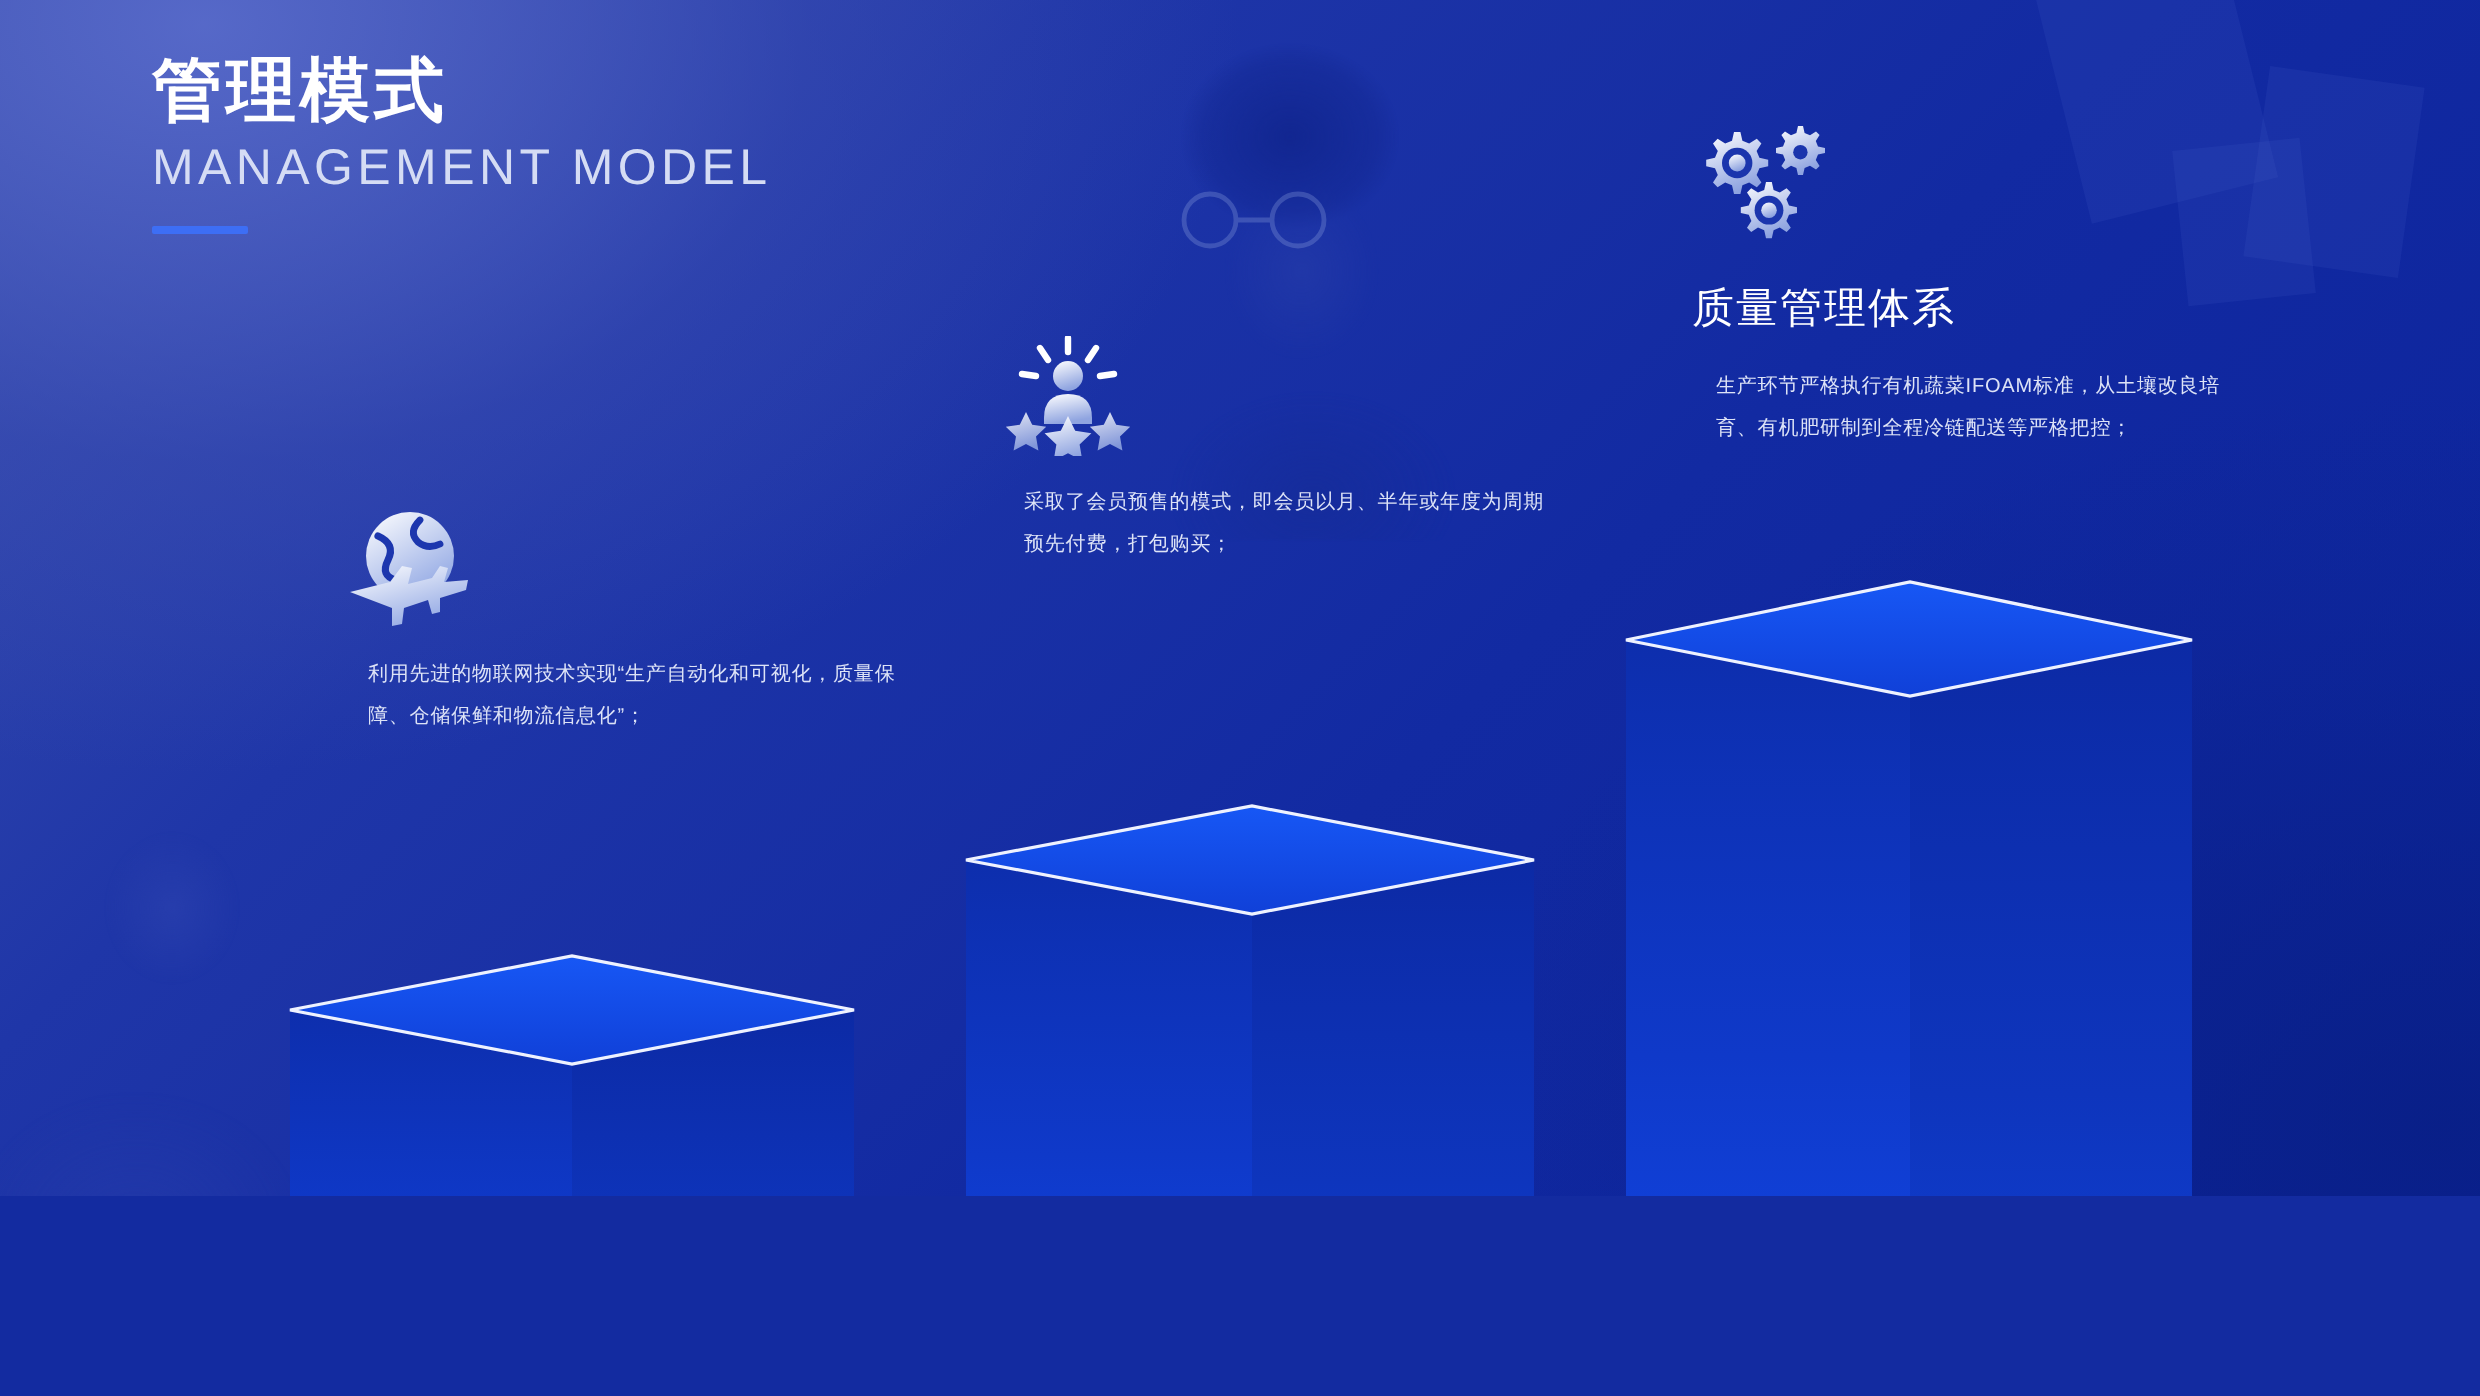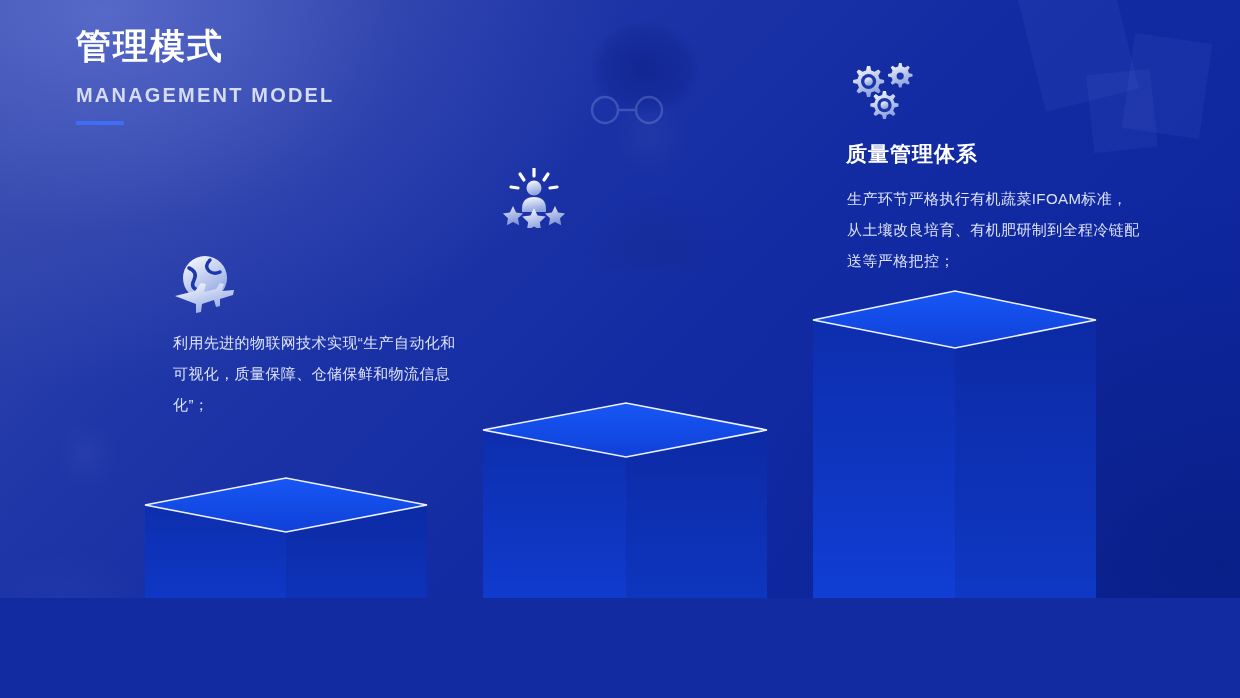--- a/index.html
+++ b/index.html
@@ -34,28 +34,28 @@
     background:
       radial-gradient(ellipse 46px 52px at 42% 18%, rgba(44,66,175,.6) 0%, rgba(44,66,175,0) 72%),
       radial-gradient(ellipse 110px 92px at 36% 72%, rgba(40,62,172,.5) 0%, rgba(40,62,172,0) 76%);
     filter:blur(1px);
   }
   .ghost-rect{position:absolute;background:rgba(70,96,200,.16);pointer-events:none;}
 
   
   .header{position:absolute;left:76px;top:24px;}
   .title-cn{font-size:35px;font-weight:bold;color:#ffffff;letter-spacing:2px;line-height:1.25;}
-  .title-en{margin-top:16px;font-size:20px;color:#d5dcf4;letter-spacing:2.2px;font-weight:700;}
+  .title-en{margin-top:2px;font-size:25px;color:#d5dcf4;letter-spacing:2.2px;font-weight:400;}
   .accent-bar{margin-top:14px;width:48px;height:4px;background:#3d6ef5;border-radius:1px;}
 
   
   .col{position:absolute;}
   .col .icon{display:block;margin-bottom:14px;}
-  .col h3{margin:0 0 16px 0;font-size:21px;font-weight:bold;color:#ffffff;letter-spacing:1px;}
-  .col p{margin:1px;font-size:15px;line-height:2.05;color:#dde3f7;letter-spacing:.4px;}
+  .col h3{margin:0 0 16px 0;font-size:21px;font-weight:normal;color:#ffffff;letter-spacing:1px;}
+  .col p{margin:12px;font-size:10px;line-height:2.05;color:#dde3f7;letter-spacing:.4px;}
   .col-1{left:172px;top:252px;width:292px;}
   .col-2{left:500px;top:168px;width:288px;}
   .col-3{left:846px;top:62px;width:296px;}
 
   
   .boxes{position:absolute;left:0;top:0;width:1240px;height:698px;pointer-events:none;}
 </style>
 </head>
 <body>
 
@@ -178,20 +178,21 @@
         <line x1="48" y1="6" x2="44" y2="12"></line>
         <line x1="11" y1="19" x2="18" y2="20"></line>
         <line x1="57" y1="19" x2="50" y2="20"></line>
       </g>
       <circle cx="34" cy="20" r="7.5" fill="url(#gIcon2)"></circle>
       <path d="M34 29 q-12 0 -12 12 l0 3 l24 0 l0 -3 q0 -12 -12 -12 z" fill="url(#gIcon2)"></path>
       <path d="M13 38 l3.1 6.4 l7 1 l-5.1 4.9 l1.2 7 l-6.2 -3.3 l-6.2 3.3 l1.2 -7 l-5.1 -4.9 l7 -1 z" fill="url(#gIcon2)" opacity=".88"></path>
       <path d="M55 38 l3.1 6.4 l7 1 l-5.1 4.9 l1.2 7 l-6.2 -3.3 l-6.2 3.3 l1.2 -7 l-5.1 -4.9 l7 -1 z" fill="url(#gIcon2)" opacity=".88"></path>
       <path d="M34 40 l3.6 7.4 l8.1 1.2 l-5.9 5.7 l1.4 8.1 l-7.2 -3.8 l-7.2 3.8 l1.4 -8.1 l-5.9 -5.7 l8.1 -1.2 z" fill="url(#gIcon2)"></path>
     </svg>
+    <p>采取了会员预售的模式，即会员以月、半年或年度为周期预先付费，打包购买；</p>
   </div>
 
   <div class="col col-3">
     <svg class="icon" width="70" height="64" viewBox="0 0 70 64">
       <defs>
         <linearGradient id="gIcon3" x1="0" y1="0" x2="0.4" y2="1">
           <stop offset="0%" stop-color="#ffffff"></stop>
           <stop offset="100%" stop-color="#8ea3e0"></stop>
         </linearGradient>
       </defs>

